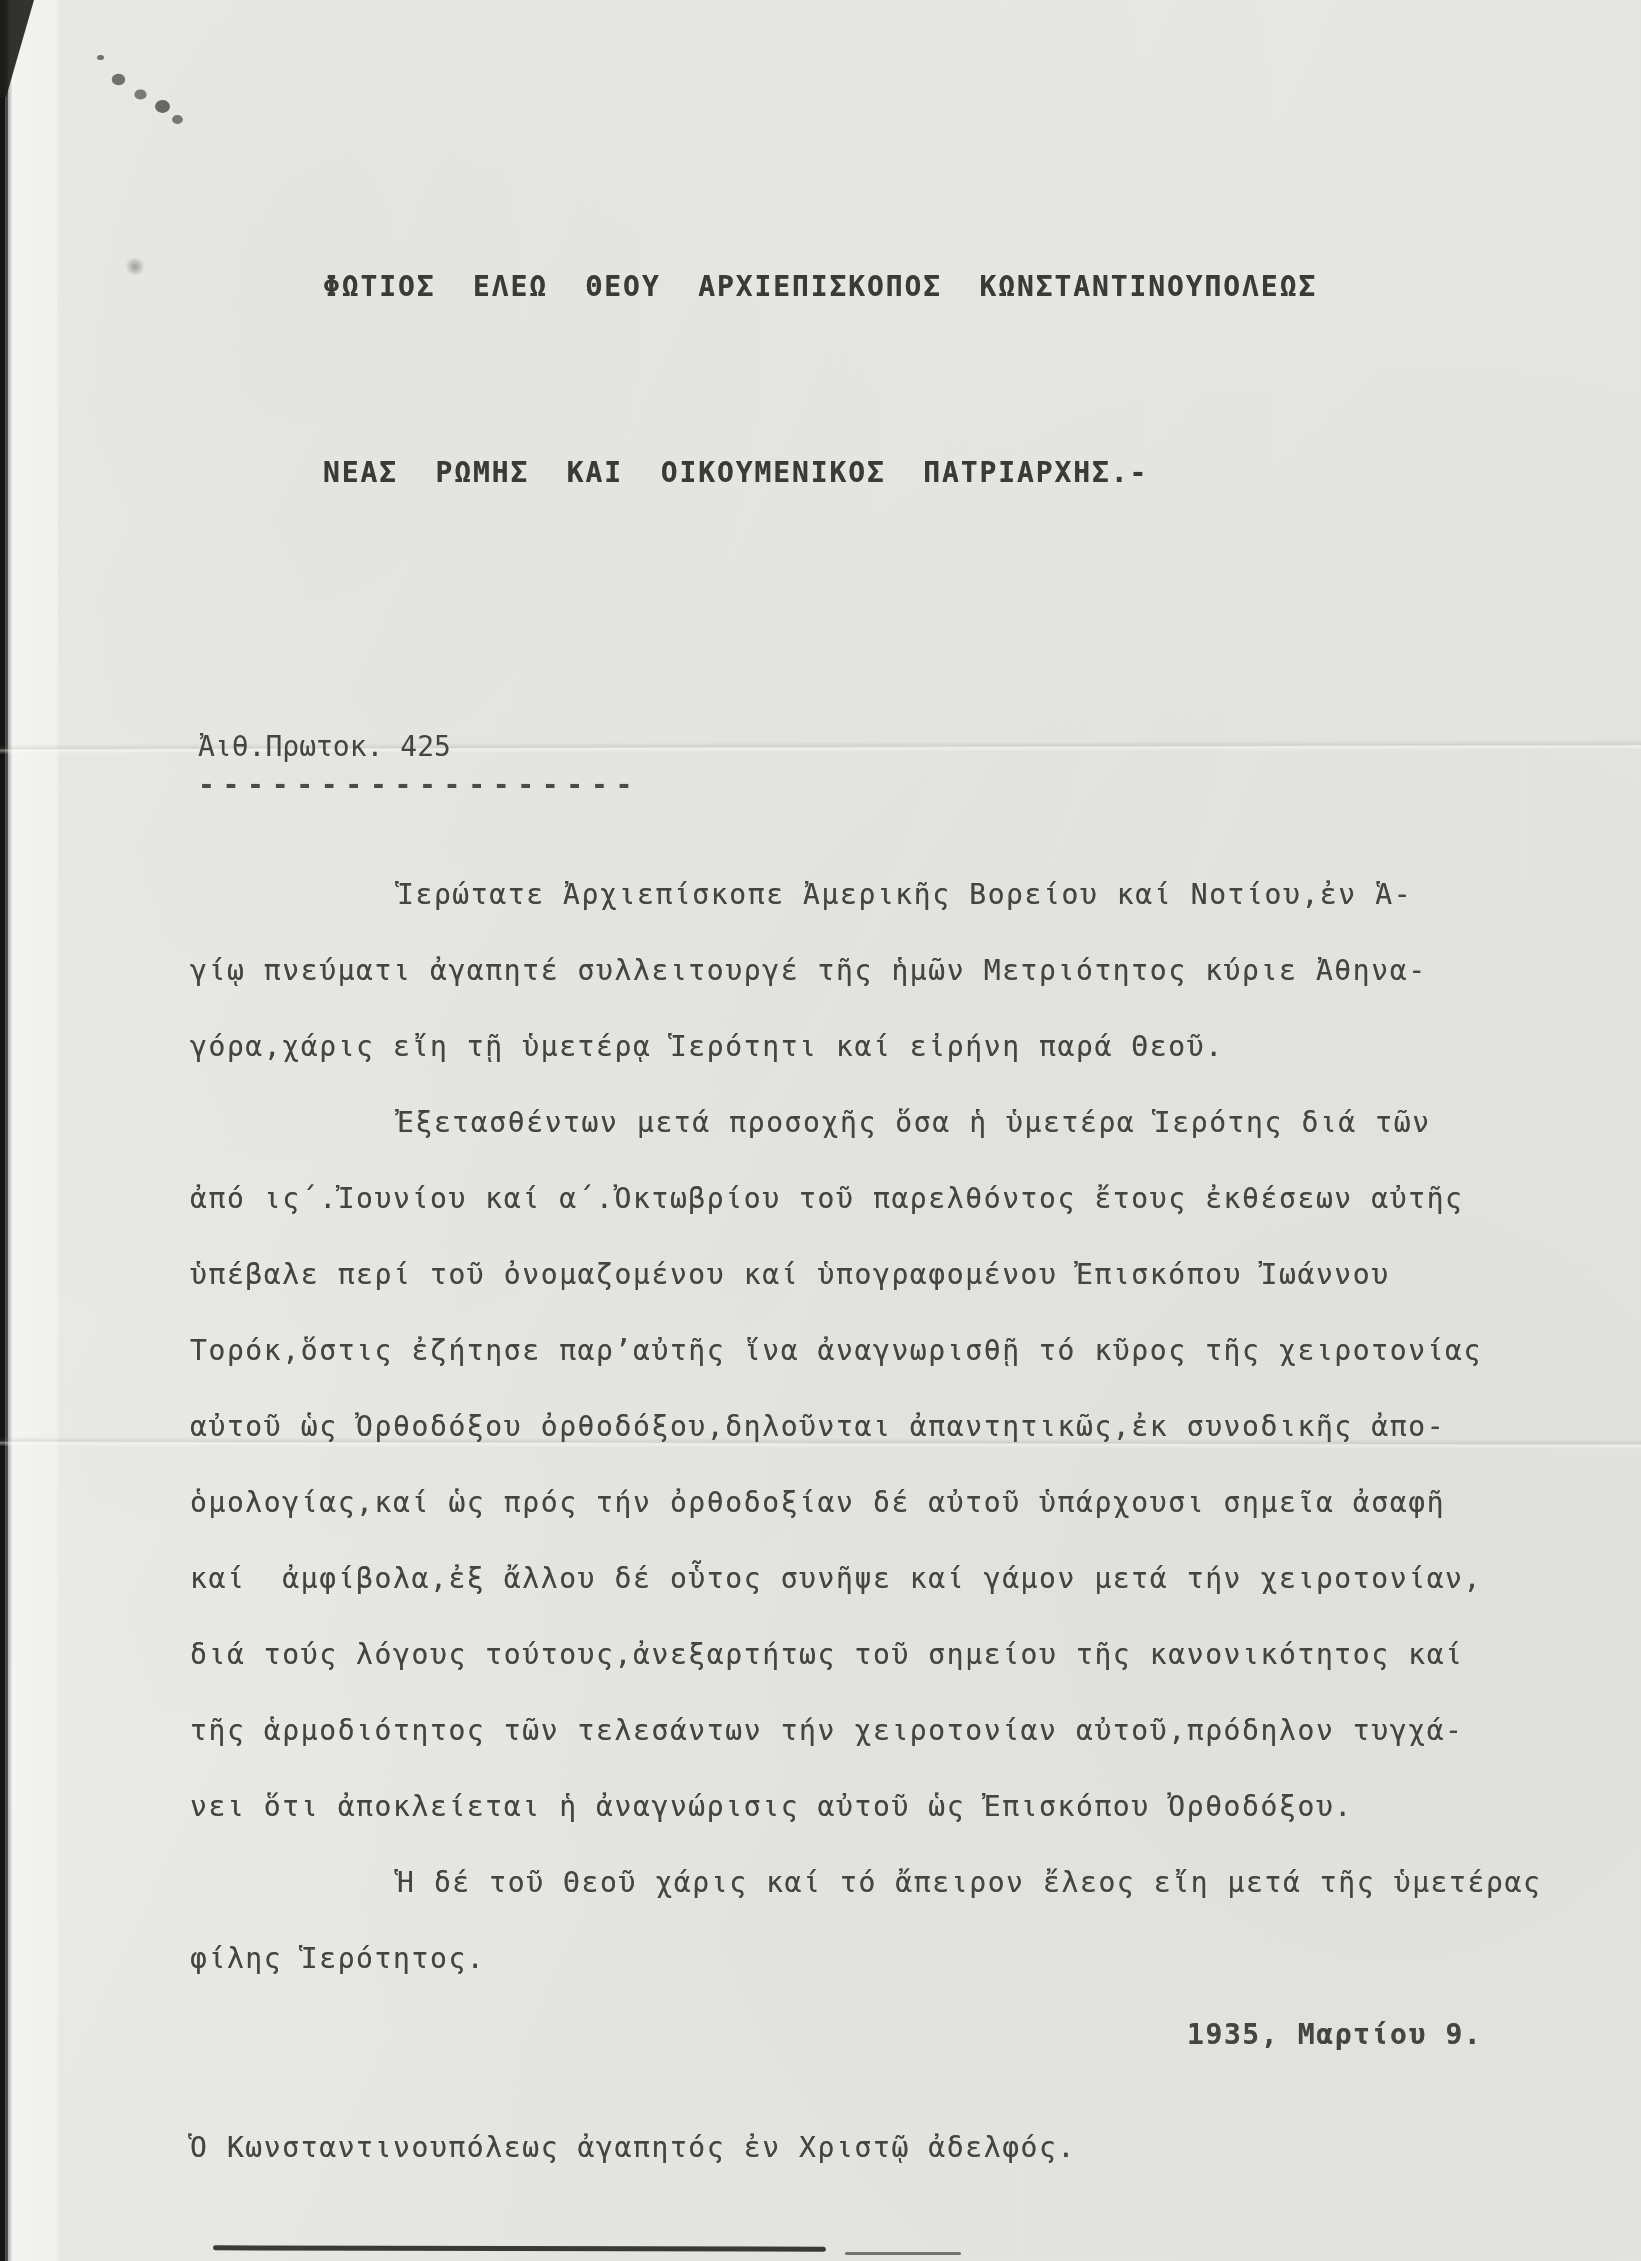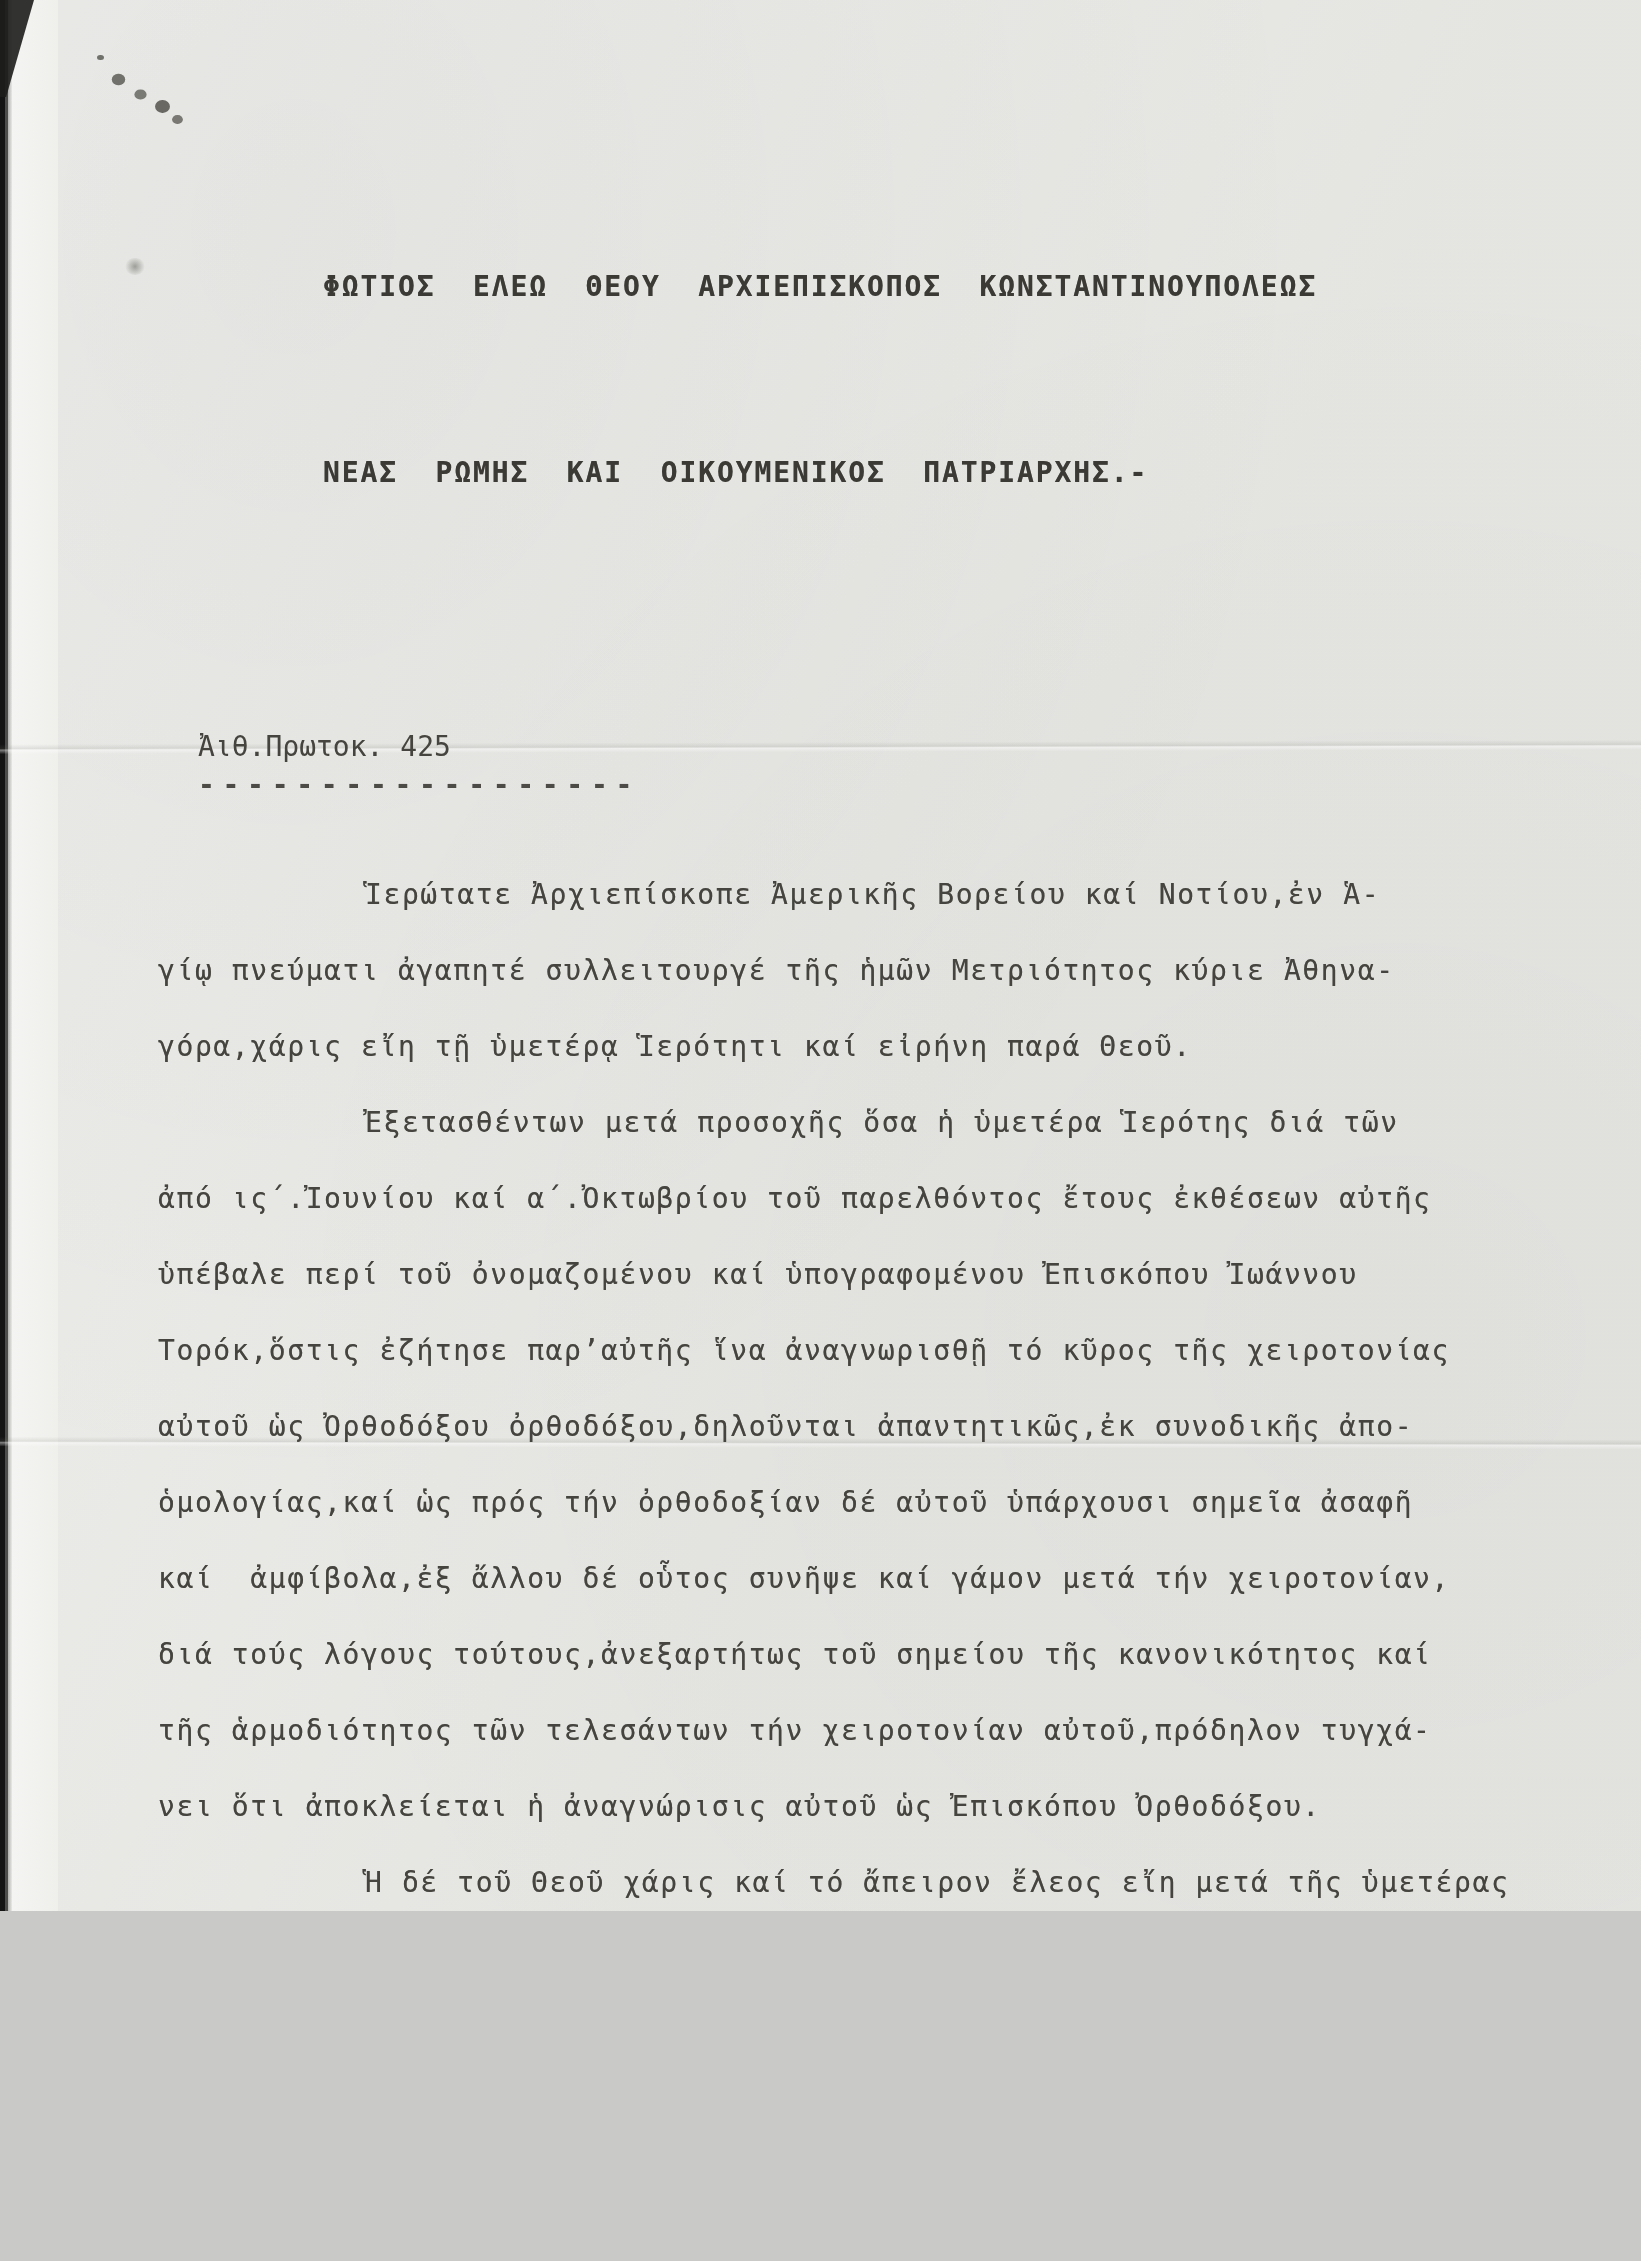--- a/index.html
+++ b/index.html
@@ -1,18 +1,18 @@
 <!DOCTYPE html>
 <html lang="el" style="font-size:10.3px"><head>
 <meta charset="utf-8">
 <style>
   html,body{margin:0;padding:0;background:#c9c9c7;}
   .page{
     position:relative;
-    width:1641px;height:1911px;
+    width:1641px;height:2261px;
     background-color:#e9e9e6;
     background-image:
       radial-gradient(ellipse at 18% 12%, rgba(0,0,0,0.035), transparent 55%),
       radial-gradient(ellipse at 85% 70%, rgba(0,0,0,0.025), transparent 60%),
       linear-gradient(115deg, rgba(255,255,255,0.25), rgba(0,0,0,0.02) 60%);
     overflow:hidden;
     font-family:"DejaVu Sans Mono","Liberation Mono",monospace;
     color:#45443e;
   }
   
@@ -38,21 +38,21 @@
 
   
   .content{position:absolute;left:158px;top:0;width:1368px;}
   .letter-header{margin:132px 0 0 165px;font-weight:bold;font-size:28px;line-height:62px;
     letter-spacing:1.9px;color:#3b3a35;white-space:pre;text-shadow:0 0 0.6px rgba(55,55,50,.55);}
   .protocol{margin:103px 0 0 40px;font-size:28px;line-height:32px;}
   .protocol-underline{letter-spacing:7.7px;font-weight:bold;line-height:26px;margin-top:9px;
     color:#4c4b45;}
   .letter-body{margin-top:59px;font-size:28px;line-height:76px;letter-spacing:1.6px;
     text-shadow:0 0 0.6px rgba(60,59,54,.5);}
-  .line{white-space:pre;}
+  .line{white-space:pre;margin-left:32px;}
   .indent{text-indent:207px;}
   .date-line{padding-left:997px;font-weight:bold;}
   .signature-line{margin-top:37px;}
 </style>
 </head>
 <body>
 
 <div class="page">
 
   <div class="scan-edge-left"></div>

